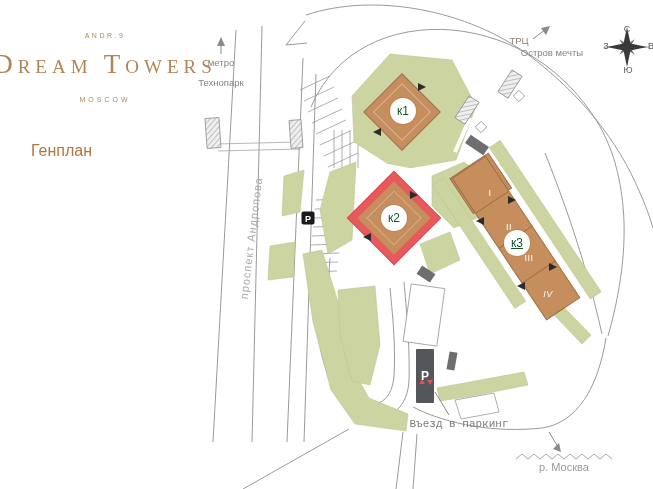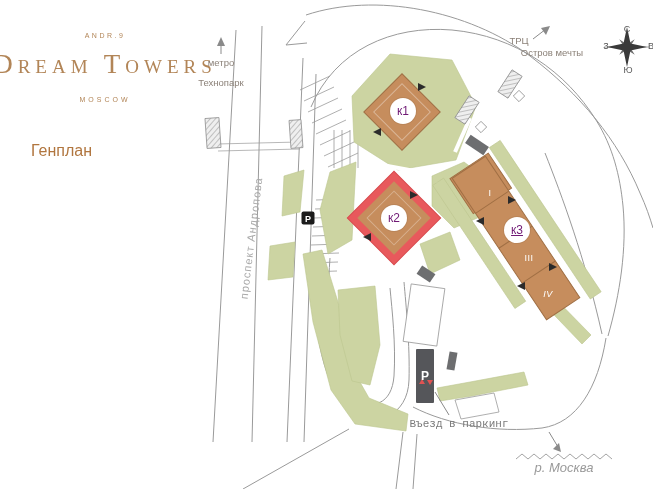--- a/index.html
+++ b/index.html
@@ -8,27 +8,27 @@
   .canvas svg{position:absolute;left:0;top:0;}
   .abs{position:absolute;transform:translate(-50%,-50%);white-space:nowrap;}
   .brand-tag{font-size:7px;letter-spacing:2.5px;color:#b28557;}
   .brand-name{font-family:"Liberation Serif",serif;font-variant:small-caps;font-size:27px;
               letter-spacing:5px;color:#b28557;font-weight:400;}
   .brand-city{font-size:7px;letter-spacing:3px;color:#b28557;}
   .page-title{font-size:16px;color:#b1763f;transform:none;}
   .lm{font-size:9.5px;color:#8b8178;line-height:12px;}
   .street{font-size:11px;color:#a8a8a8;transform:translate(-50%,-50%) rotate(-83deg);letter-spacing:1px;}
   .bcircle{width:26px;height:26px;border-radius:50%;background:#ffffff;display:flex;align-items:center;
-           justify-content:center;font-size:12px;color:#701a75;box-shadow:0 0 0 1px rgba(0,0,0,0.06);}
+           justify-content:center;font-size:12px;color:#14532d;box-shadow:0 0 0 1px rgba(0,0,0,0.06);}
   .section{font-size:9px;color:#ffffff;letter-spacing:0.5px;}
   .pbox{width:13px;height:13px;border-radius:2px;background:#1b1b1b;display:flex;align-items:center;
         justify-content:center;color:#fff;font-size:9px;font-weight:bold;}
   .pgarage{color:#ffffff;font-size:12px;font-weight:bold;}
   .note{font-size:11px;color:#7a7a7a;font-family:Liberation Mono, monospace;}
-  .river{font-size:13px;color:#9a9a9a;font-style:italic;}
+  .river{font-size:11px;color:#9a9a9a;}
   .cdir{font-size:9px;color:#555555;}
 </style>
 </head>
 <body>
 
 <div class="canvas">
 
   <svg width="653" height="489" viewBox="0 0 653 489">
     <defs>
       <pattern id="hatch" width="4" height="4" patternUnits="userSpaceOnUse" patternTransform="rotate(45)">
@@ -204,21 +204,21 @@
   <div class="abs note" style="left:459px;top:424px;">Въезд в паркинг</div>
   <div class="abs river" style="left:564px;top:467px;">р. Москва</div>
 
   <div class="abs cdir" style="left:627px;top:29px;">С</div>
   <div class="abs cdir" style="left:651px;top:46px;">В</div>
   <div class="abs cdir" style="left:628px;top:70px;">Ю</div>
   <div class="abs cdir" style="left:606px;top:46px;">З</div>
 
   <div class="abs bcircle" style="left:403px;top:111px;">к1</div>
   <div class="abs bcircle" style="left:394px;top:218px;">к2</div>
-  <div class="abs bcircle" style="left:517px;top:230px;text-decoration:underline;">к3</div>
+  <div class="abs bcircle" style="left:517px;top:243px;text-decoration:underline;">к3</div>
 
   <div class="abs section" style="left:490px;top:193px;">I</div>
   <div class="abs section" style="left:509px;top:227px;">II</div>
   <div class="abs section" style="left:529px;top:258px;">III</div>
   <div class="abs section" style="left:548px;top:294px;font-style:italic;">IV</div>
 
   <div class="abs pbox" style="left:308px;top:218px;">P</div>
   <div class="abs pgarage" style="left:425px;top:376px;">P</div>
 
 </div>

